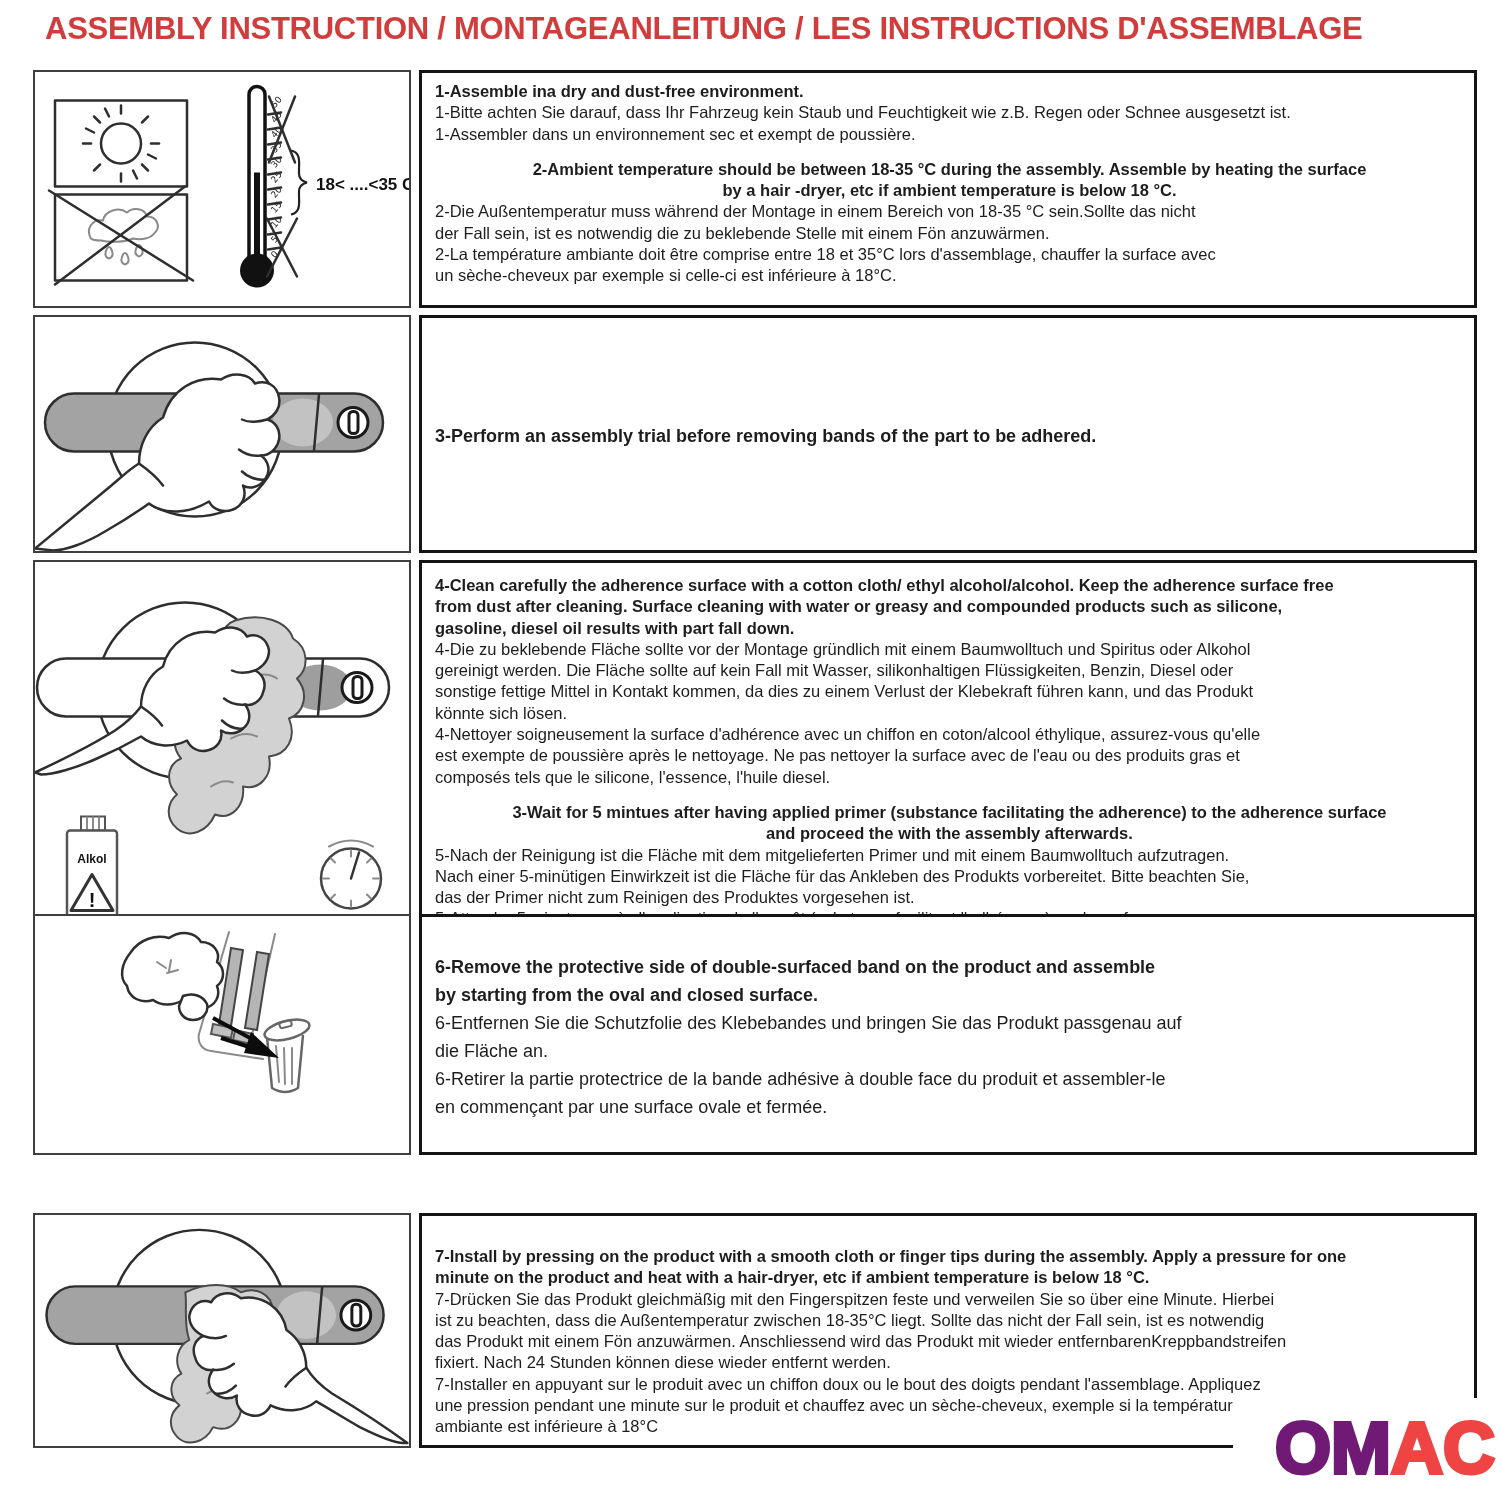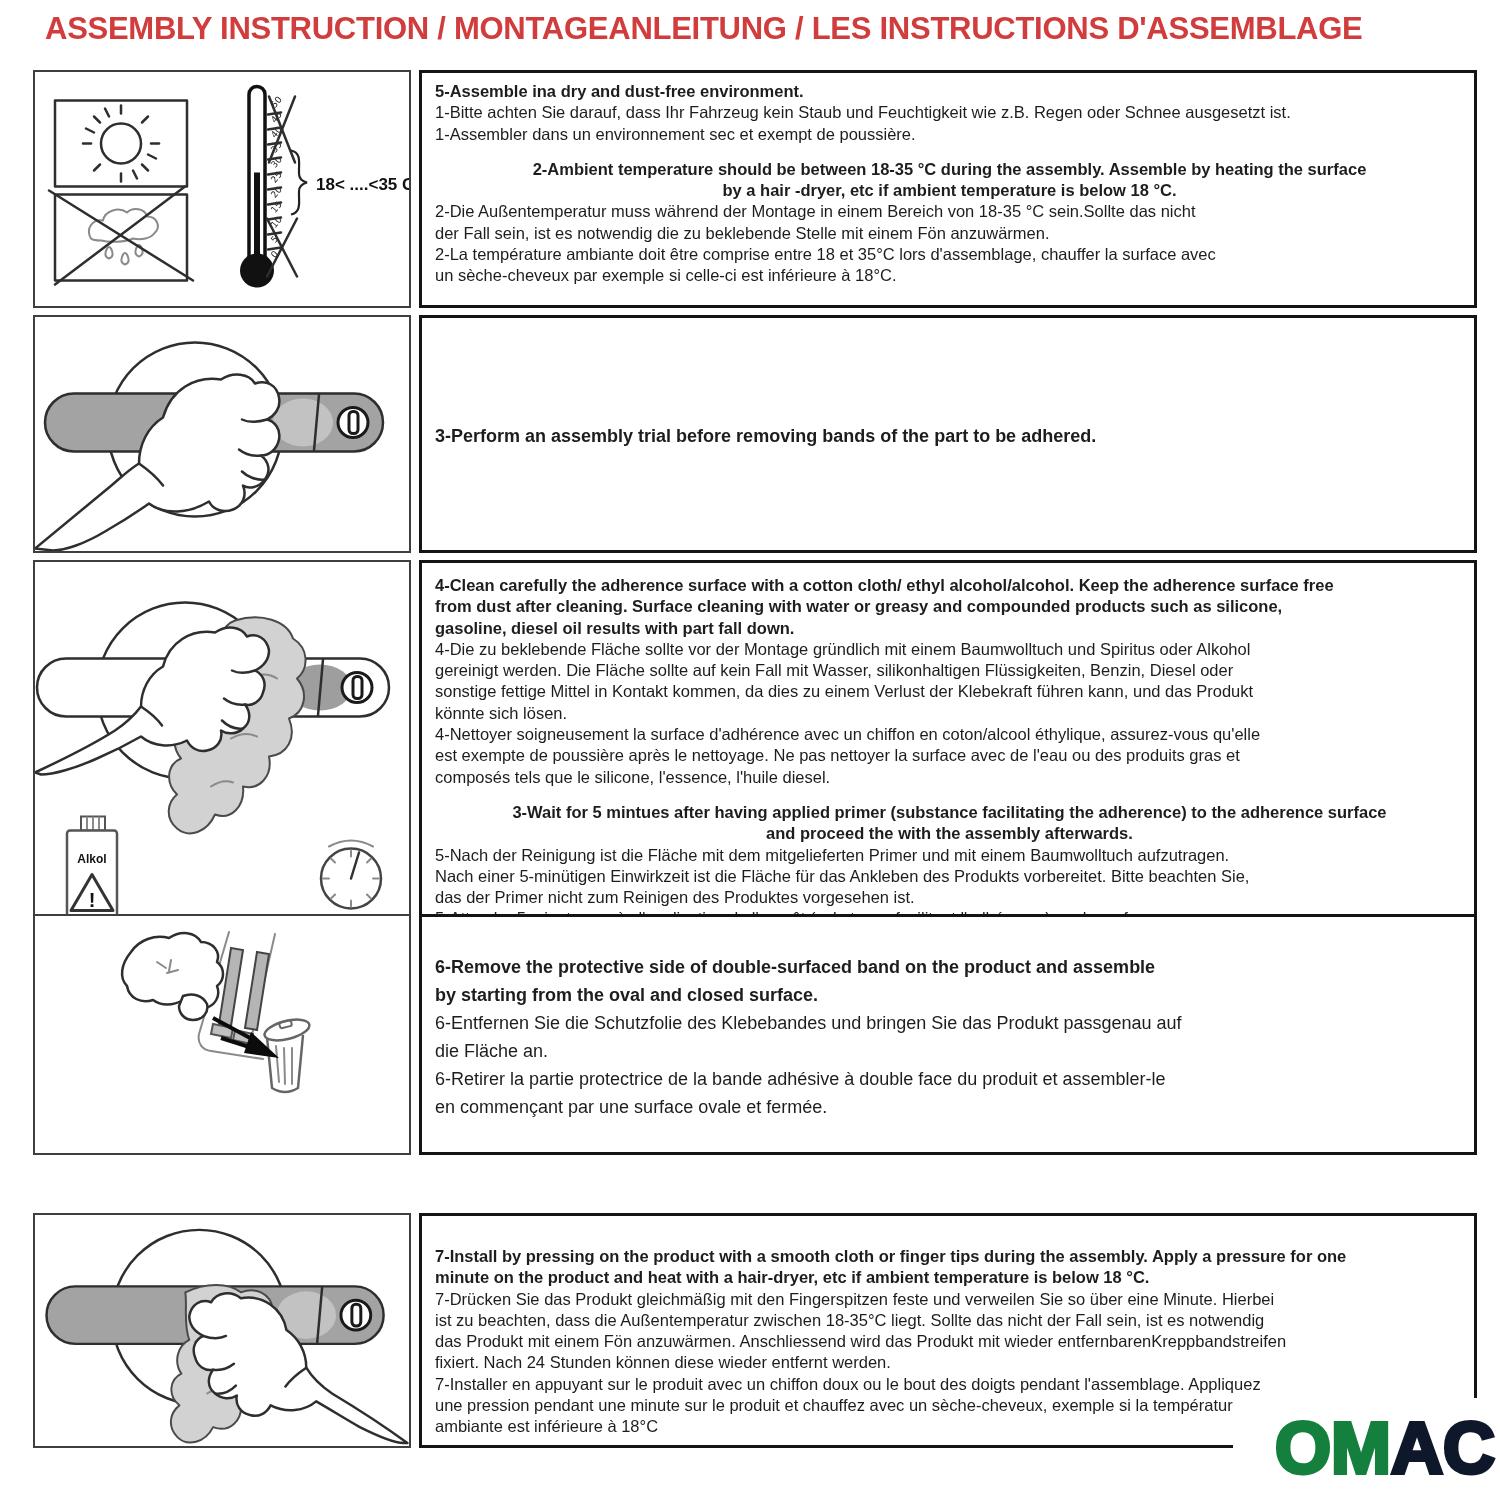--- a/index.html
+++ b/index.html
@@ -46,22 +46,22 @@
   .cloth{fill:#d2d2d2;stroke:#4a4a4a;stroke-width:2;stroke-linejoin:round;}
   .num{font-family:"DejaVu Sans","Liberation Sans",sans-serif;font-size:9px;fill:#222;}
   .svgtxt{font-family:"Liberation Sans",sans-serif;fill:#111;}
 
   .logo{
     position:absolute;left:1233px;top:1398px;width:262px;height:100px;
     background:#fff;z-index:5;display:flex;align-items:center;justify-content:flex-end;
     font-weight:bold;line-height:1;white-space:nowrap;
   }
   .logo span{font-size:72px;letter-spacing:0px;-webkit-text-stroke:4px currentColor;}
-  .logo .lb{color:#15803d;}
-  .logo .lr{color:#0f172a;}
+  .logo .lb{color:#701a75;}
+  .logo .lr{color:#ef4444;}
 </style>
 </head>
 <body>
 
 <div class="page">
 
   <h1 class="title">ASSEMBLY INSTRUCTION / MONTAGEANLEITUNG / LES INSTRUCTIONS D'ASSEMBLAGE</h1>
 
   <section class="row" style="top:70px;height:238px;">
     <div class="img-box">
@@ -137,21 +137,21 @@
           <g class="ln" stroke-width="2.5">
             <line x1="232" y1="146" x2="262" y2="204"></line>
               <line x1="262" y1="146" x2="232" y2="204"></line>
           </g>
           <path d="M256,78 C266,80 264,90 264,97 L264,101 C264,107 268,109 272,110 C268,111 264,113 264,119 L264,123 C264,130 266,140 256,142" fill="none" stroke="#222" stroke-width="2.2"></path>
           <text class="svgtxt" x="281" y="117" font-size="17" font-weight="bold">18&lt; ....&lt;35 C</text>
         </g>
       </svg>
     </div>
     <div class="txt-box small">
-      <p class="b">5-Assemble ina dry and dust-free environment.</p>
+      <p class="b">1-Assemble ina dry and dust-free environment.</p>
       <p>1-Bitte achten Sie darauf, dass Ihr Fahrzeug kein Staub und Feuchtigkeit wie z.B. Regen oder Schnee ausgesetzt ist.
 1-Assembler dans un environnement sec et exempt de poussière.</p>
       <p class="b gap">2-Ambient temperature should be between 18-35 °C  during the assembly. Assemble by heating the surface
 by a hair -dryer, etc if ambient temperature is below 18 °C.</p>
       <p>2-Die Außentemperatur muss während der Montage in einem Bereich von 18-35 °C  sein.Sollte das nicht
 der Fall sein, ist es notwendig die zu beklebende Stelle mit einem Fön anzuwärmen.
 2-La température ambiante doit être comprise entre 18 et 35°C lors d'assemblage, chauffer la surface avec
 un sèche-cheveux par exemple si celle-ci est inférieure à 18°C.</p>
     </div>
   </section>

